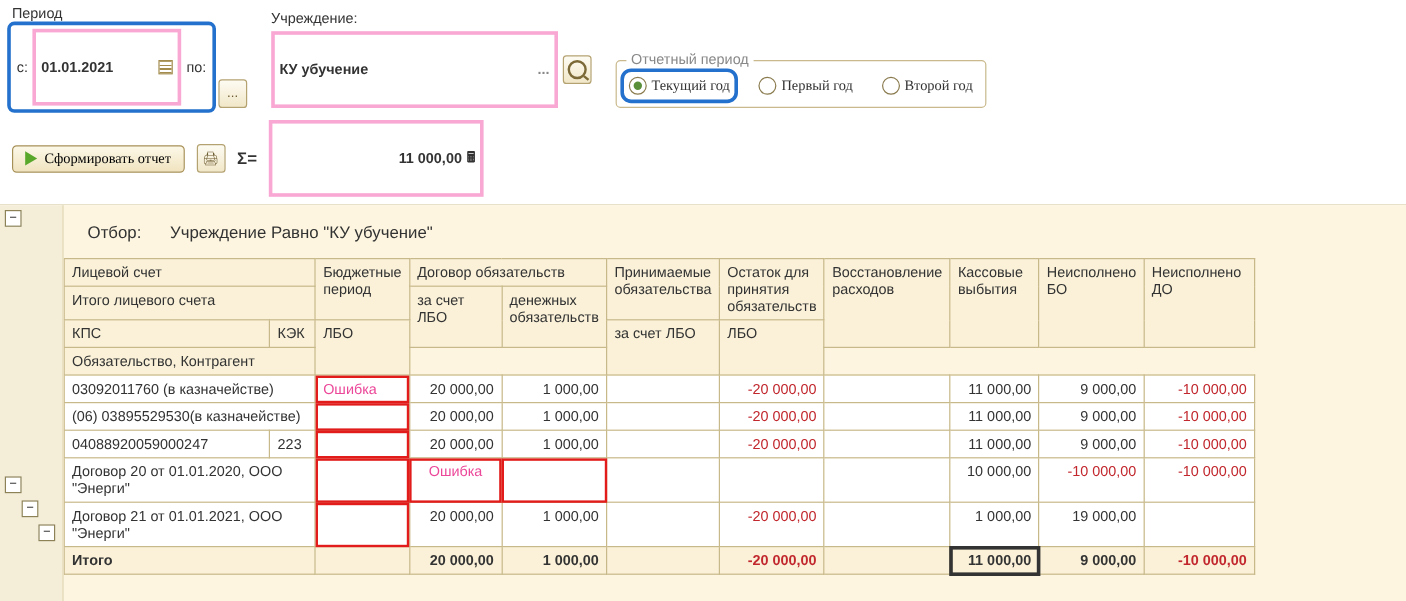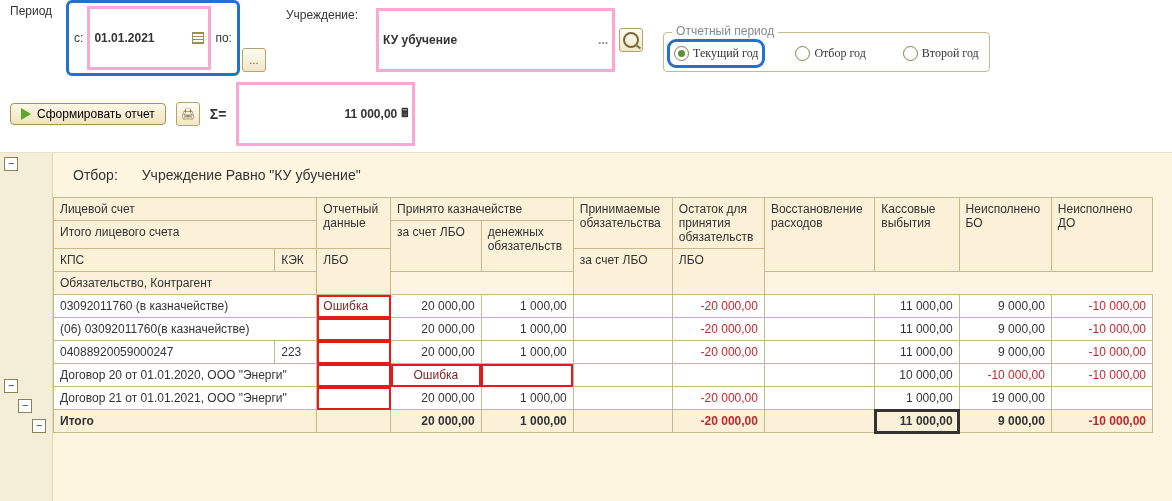--- a/index.html
+++ b/index.html
@@ -10,21 +10,21 @@
     color: #333;
     width: 1172px;
   }
   .toolbar {
     display: flex;
     align-items: flex-end;
     gap: 6px;
     padding: 4px 10px 8px 10px;
   }
   .lbl { font-size: 12px; color: #333; white-space: nowrap; }
-  .col { display: flex; flex-direction: row; gap: 18px; }
+  .col { display: flex; flex-direction: column; gap: 4px; }
   .row { display: flex; align-items: center; gap: 4px; }
   .date-box, .text-box, .sum-box {
     border: 3px solid #f9a8d4;
     background: #fff;
     height: 22px;
     display: flex;
     align-items: center;
     justify-content: space-between;
     padding: 18px 4px;
     font-size: 12px;
@@ -45,21 +45,21 @@
     outline: 3px solid #2371cc;
     outline-offset: 1px;
     border-radius:2px;
   }
   .period-group {
     border: 1px solid #c9b98c;
     border-radius: 4px;
     padding: 6px 10px 4px 10px;
     margin-top: 10px;
     position: relative;
-    display:flex; gap:37px; align-items:center;
+    display:flex; gap:24px; align-items:center;
     height: 28px;
   }
   .period-group .legend {
     position:absolute; top:-9px; left:8px; background:#fff;
     padding:0 4px; color:#888;font-size:12px;
   }
   .radio { display:flex; align-items:center; gap:4px; cursor:pointer;font-family:Liberation Serif, serif;}
   .radio .dot {
     width:13px;height:13px;border:1px solid #8a7b4e;border-radius:50%;
     display:flex;align-items:center;justify-content:center;
@@ -67,54 +67,54 @@
   .radio.sel .dot::before{content:'';width:7px;height:7px;background:#5a8f3a;border-radius:50%;}
   .radio.sel.highlighted{ outline:3px solid #2371cc; outline-offset:4px; border-radius:2px;}
   .second-bar {
     display:flex;align-items:center;gap:10px;padding:2px 10px 6px 10px;
     border-bottom:1px solid #e8e1ca;
   }
   .run-btn {
     border:1px solid #a79055;border-radius:4px;
     background:linear-gradient(#fcf8e8,#f0e3bf);
     padding:3px 10px;display:flex;align-items:center;gap:6px;
-    cursor:pointer;font-size:12px;
+    cursor:pointer;font-size:12px;font-family:Liberation Serif, serif;
   }
   .play-tri {width:0;height:0;border-top:6px solid transparent;border-bottom:6px solid transparent;border-left:10px solid #5aa82b;}
   .sigma {font-size:14px;font-weight:bold;}
   
   .report-wrap {display:flex;}
   .gutter {
     width:52px;background:#f4eed8;
     position:relative;
     min-height:370px;
     border-right:1px solid #e3d8b4;
   }
   .tog {
     width:12px;height:12px;border:1px solid #8d8257;background:#fff;
     display:inline-flex;align-items:center;justify-content:center;
     font-size:10px;line-height:1;cursor:pointer;position:absolute;
     font-family:monospace;
   }
   .report {background:#fdf5df;flex:1;}
   .filter-row{padding:14px 20px;font-size:14px;}
-  table.rep {border-collapse:collapse;width:1100px;}
+  table.rep {border-collapse:collapse;width:993px;}
   table.rep th, table.rep td {
     border:1px solid #c7b98a;padding:4px 6px;font-size:12px;
     text-align:left;vertical-align:top;background:#faf1d8;
   }
   table.rep th {font-weight:normal;}
   table.rep td.num {text-align:right;white-space:nowrap;background:#fff;}
   table.rep td.cell {background:#fff;}
   table.rep td.neg {color:#c1272d;}
   table.rep td.rowhead {background:#fff;}
   table.rep tr.total td {font-weight:bold;background:#faf1d8;}
   table.rep tr.total td.num{background:#faf1d8;}
   .err-frame {outline:2px solid #e21b1b;outline-offset:-2px;}
-  .err-text  {color:#7f1d1d;font-size:12px;}
+  .err-text  {color:#ec4899;font-size:12px;}
   .sel-cell  {outline:3px solid #333;outline-offset:-2px;font-weight:bold;}
   .pad10{padding-left:10px;}
   .pad20{padding-left:20px;}
   .pad30{padding-left:30px;}
   .pad40{padding-left:40px;}
   .cal-icon{width:12px;height:12px;display:inline-block;position:relative;cursor:pointer;}
   .cal-icon::before{content:'';position:absolute;inset:0;border:1px solid #a38c4e;background:repeating-linear-gradient(#a38c4e,#a38c4e 1px,transparent 1px,transparent 3px);}
   .mag-icon{width:12px;height:12px;border:2px solid #7b6a37;border-radius:50%;position:relative;display:inline-block;cursor:pointer;}
   .mag-icon::after{content:'';position:absolute;width:5px;height:2px;background:#7b6a37;bottom:-2px;right:-4px;transform:rotate(40deg);}
 </style>
@@ -149,21 +149,21 @@
   </div>
 
   <div class="period-group" style="margin-left:14px;">
     <span class="legend">Отчетный период</span>
     <label class="radio sel highlighted">
       <span class="dot"></span>
       <span>Текущий год</span>
     </label>
     <label class="radio">
       <span class="dot"></span>
-      <span>Отбор год</span>
+      <span>Первый год</span>
     </label>
     <label class="radio">
       <span class="dot"></span>
       <span>Второй год</span>
     </label>
   </div>
 </div>
 
 <div class="second-bar">
   <button class="run-btn">
@@ -202,22 +202,22 @@
         <col style="width:86px">
         <col style="width:80px">
         <col style="width:80px">
         <col style="width:86px">
         <col style="width:96px">
       </colgroup>
 
       <tbody>
           <tr>
         <th colspan="2">Лицевой счет</th>
-        <th rowspan="2">Отчетный данные</th>
-        <th colspan="2">Принято казначействе</th>
+        <th rowspan="2">Бюджетные период</th>
+        <th colspan="2">Договор обязательств</th>
         <th rowspan="2">Принимаемые обязательства</th>
         <th rowspan="2">Остаток для принятия обязательств</th>
         <th rowspan="3">Восстановление расходов</th>
         <th rowspan="3">Кассовые выбытия</th>
         <th rowspan="3">Неисполнено БО</th>
         <th rowspan="3">Неисполнено ДО</th>
       </tr>
       <tr>
         <th colspan="2">Итого лицевого счета</th>
         <th rowspan="2">за счет ЛБО</th>
@@ -242,21 +242,21 @@
             <td class="num">20 000,00</td>
             <td class="num">1 000,00</td>
             <td class="num"></td>
             <td class="num neg">-20 000,00</td>
             <td class="num"></td>
             <td class="num">11 000,00</td>
             <td class="num">9 000,00</td>
             <td class="num neg">-10 000,00</td>
           </tr>
           <tr>
-            <td colspan="2" class="rowhead pad20">(06) 03092011760(в казначействе)</td>
+            <td colspan="2" class="rowhead pad20">(06) 03895529530(в казначействе)</td>
             <td class="cell err-frame"></td>
             <td class="num">20 000,00</td>
             <td class="num">1 000,00</td>
             <td class="num"></td>
             <td class="num neg">-20 000,00</td>
             <td class="num"></td>
             <td class="num">11 000,00</td>
             <td class="num">9 000,00</td>
             <td class="num neg">-10 000,00</td>
           </tr>

